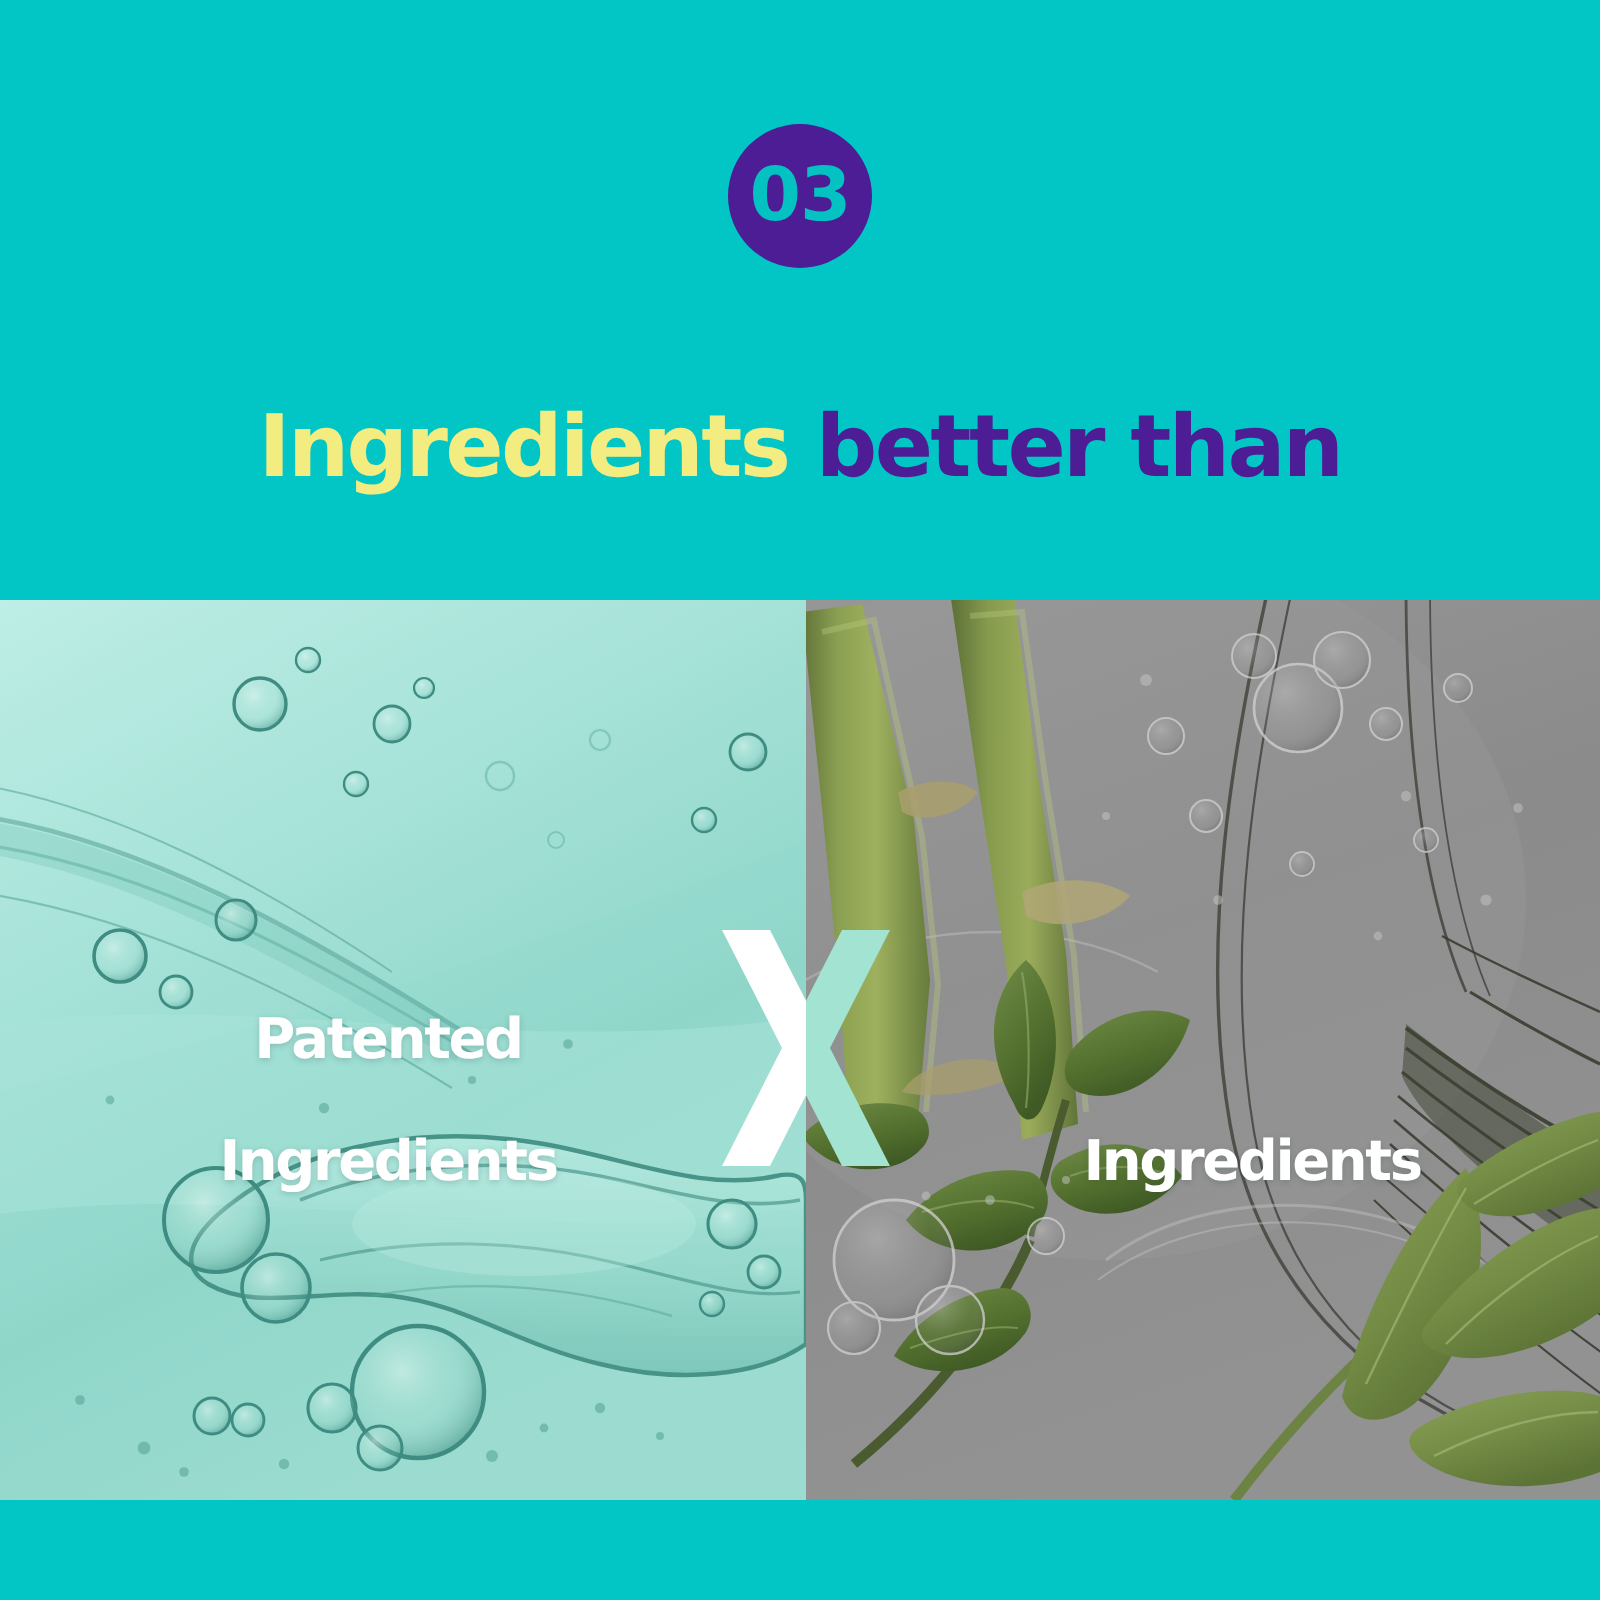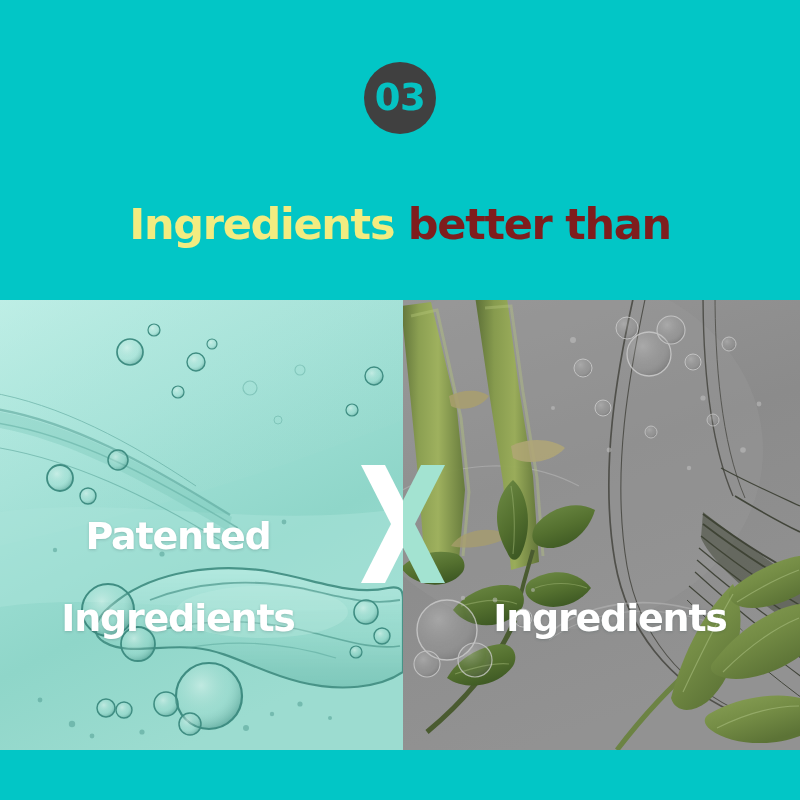--- a/index.html
+++ b/index.html
@@ -16,21 +16,21 @@
   
   .header-band{
     position:absolute;left:0;top:0;width:800px;height:300px;
     background:#02c6c6;
     overflow:hidden;
   }
   .step-badge{
     position:absolute;left:50%;top:62px;
     transform:translateX(-50%);
     width:72px;height:72px;border-radius:50%;
-    background:#404040;
+    background:#4c1d95;
     display:flex;align-items:center;justify-content:center;
   }
   .step-badge-number{
     color:#05c2c2;
     font-family:"DejaVu Sans",sans-serif;
     font-size:37px;
     font-weight:bold;
     letter-spacing:-0.5px;
     line-height:1;
     margin-top:-1px;
@@ -40,46 +40,47 @@
     text-align:center;
     font-family:"DejaVu Sans",sans-serif;
     font-weight:bold;
     font-size:43px;
     line-height:1.18;
     color:#ffffff;
     letter-spacing:-1.3px;
     white-space:pre-line;
   }
   .headline .hl-accent{color:#f3ec80;}
-  .headline .hl-white{color:#7f1d1d;}
+  .headline .hl-white{color:#4c1d95;}
 
   
   .image-strip{
     position:absolute;left:0;top:300px;width:800px;height:450px;
     overflow:hidden;
   }
   .panel{position:absolute;top:0;height:450px;overflow:hidden;}
   .panel-left{left:0;width:403px;background:#a4e4dc;}
   .panel-right{left:403px;width:397px;background:#8c8c8c;}
 
   .panel svg{position:absolute;left:0;top:0;display:block;}
 
   
   .caption{
     position:absolute;
     font-family:"DejaVu Sans",sans-serif;
     font-weight:bold;
     color:#ffffff;
-    font-size:38px;
+    font-size:28px;
     line-height:1.08;
     letter-spacing:-1.2px;
     white-space:pre-line;
     text-align:center;
     z-index:6;
     text-shadow:0 1px 3px rgba(40,70,70,.22);
+    padding-left:16px;
   }
   .caption-left{
     left:0;width:356px;top:175px;
   }
   .caption-right{
     left:425px;width:370px;top:175px;
   }
 
   
   .x-divider{

